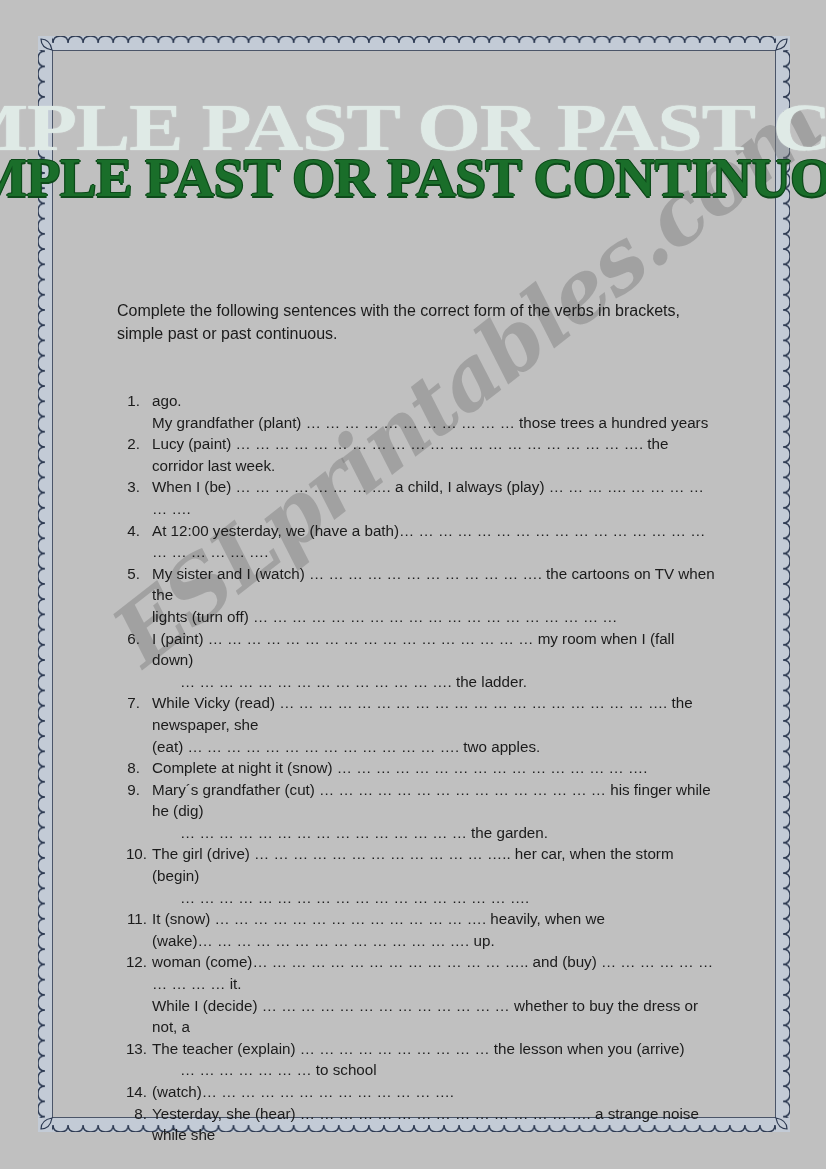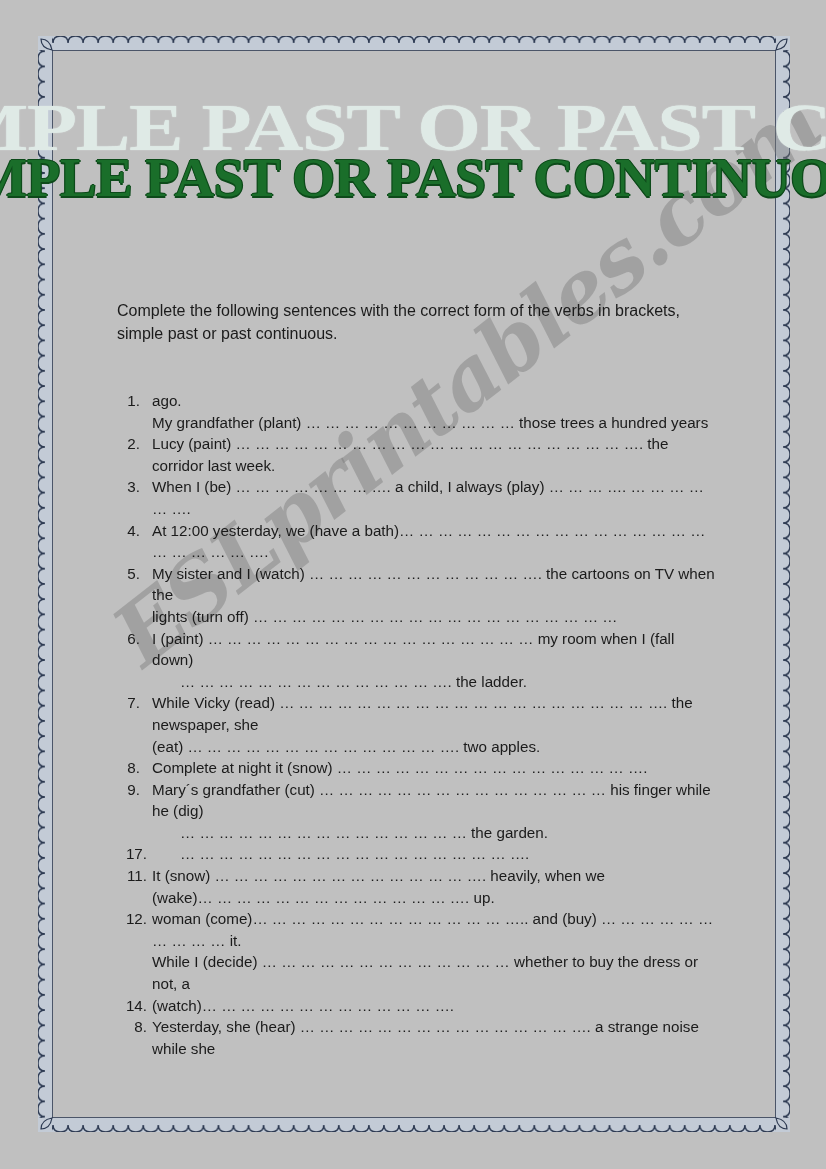--- a/index.html
+++ b/index.html
@@ -255,40 +255,48 @@
         </div>
       </div>
       <div class="ex-item">
         <div class="ex-num wide-gap">9.</div>
         <div class="ex-body">
           <span class="ex-line">Mary´s grandfather (cut) … … … … … … … … … … … … … … … his finger while he (dig)</span>
           <span class="ex-line indent-dots">… … … … … … … … … … … … … … … the garden.</span>
         </div>
       </div>
       <div class="ex-item">
-        <div class="ex-num">17.</div>
-        <div class="ex-body">
+        <div class="ex-num">10.</div>
+        <div class="ex-body">
+          <span class="ex-line">The girl (drive) … … … … … … … … … … … … ….. her car, when the storm (begin)</span>
           <span class="ex-line indent-dots">… … … … …          … … … … … … … … … … … … ….</span>
         </div>
       </div>
       <div class="ex-item">
         <div class="ex-num">11.</div>
         <div class="ex-body">
           <span class="ex-line">It (snow) … … … … … … … … … … … … … …. heavily, when we</span>
           <span class="ex-line">(wake)… … … … … … … … … … … … … …. up.</span>
         </div>
       </div>
       <div class="ex-item">
         <div class="ex-num">12.</div>
         <div class="ex-body">
           <span class="ex-line">woman (come)… … … … … … … … … … … … … ….. and (buy) … … … … … … … … … …  it.</span>
           <span class="ex-line">While I (decide) … … … … … … … … … … … … … whether to buy the dress or not, a</span>
         </div>
       </div>
       <div class="ex-item">
+        <div class="ex-num">13.</div>
+        <div class="ex-body">
+          <span class="ex-line">The teacher (explain) … … … … … … … … … …  the lesson when you (arrive)</span>
+          <span class="ex-line indent-dots">… … … … … … … to school</span>
+        </div>
+      </div>
+      <div class="ex-item">
         <div class="ex-num">14.</div>
         <div class="ex-body">
           <span class="ex-line">(watch)… … … … … … … … … … … … ….</span>
         </div>
       </div>
       <div class="ex-item">
         <div class="ex-num">8.</div>
         <div class="ex-body">
           <span class="ex-line">Yesterday, she (hear) … … … … … … … … … … … … … … …. a strange noise while she</span>
         </div>

